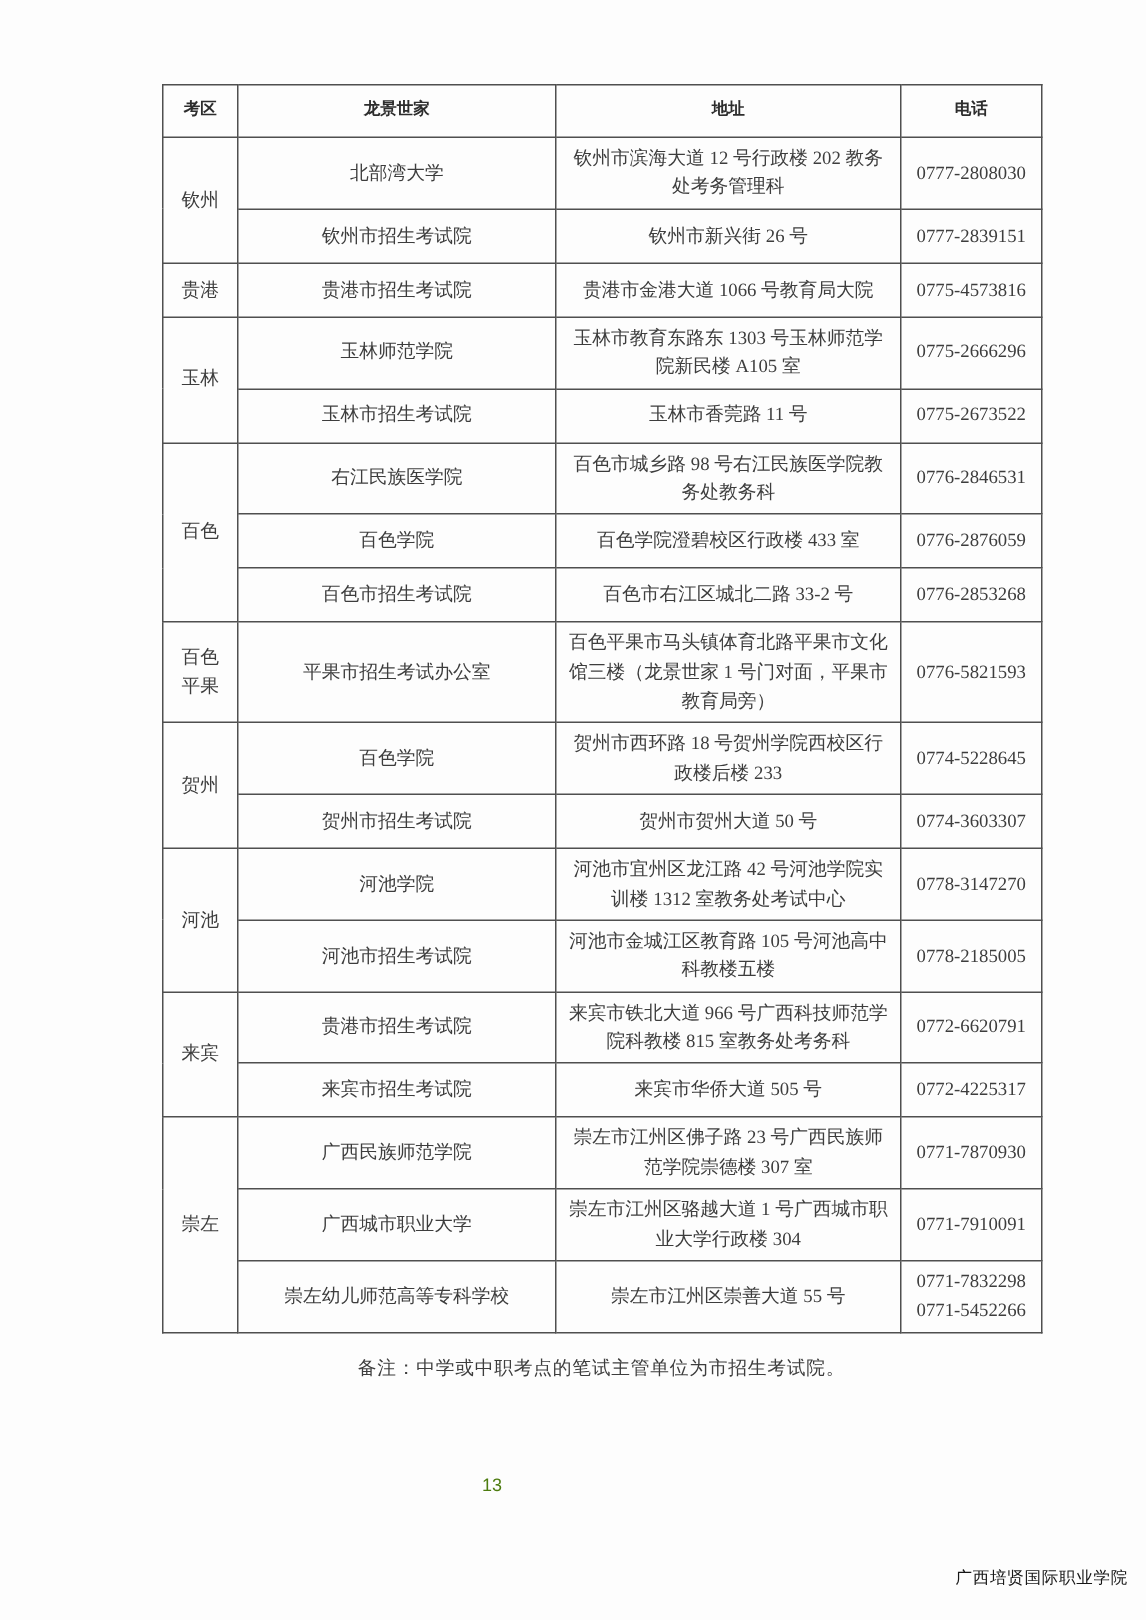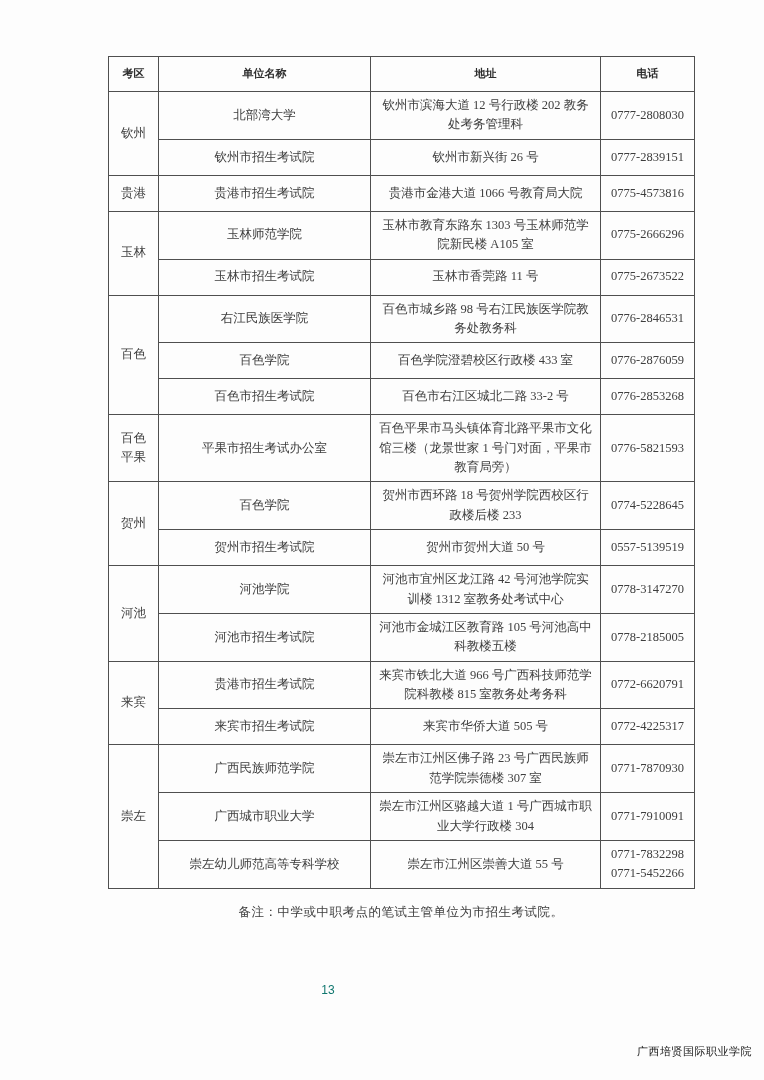--- a/index.html
+++ b/index.html
@@ -51,21 +51,21 @@
     color:#3d3d3d;
     letter-spacing:0.5px;
   }
   .page-number {
     position:absolute;
     top:983px; left:0;
     width:656px;
     text-align:center;
     font-family:"Liberation Sans","DejaVu Sans",sans-serif;
     font-size:12px;
-    color:#0f766e;
+    color:#4d7c0f;
   }
   .brand-footer {
     position:absolute;
     top:1044px; right:12px;
     font-family:"Liberation Sans","DejaVu Sans",sans-serif;
     font-size:11px;
     color:#161616;
     letter-spacing:0.5px;
   }
 </style>
@@ -76,21 +76,21 @@
   <table class="exam-table">
     <colgroup>
       <col class="c-district">
         <col class="c-unit">
         <col class="c-address">
         <col class="c-phone">
     </colgroup>
     <thead>
       <tr>
         <th>考区</th>
-        <th>单位名称</th>
+        <th>龙景世家</th>
         <th>地址</th>
         <th>电话</th>
       </tr>
     </thead>
     <tbody>
         <tr>
           <td class="district" rowspan="2">钦州</td>
           <td class="unit">北部湾大学</td>
           <td class="address">钦州市滨海大道 12 号行政楼 202 教务处考务管理科</td>
           <td class="phone">0777-2808030</td>
@@ -142,21 +142,21 @@
         </tr>
         <tr>
           <td class="district" rowspan="2">贺州</td>
           <td class="unit">百色学院</td>
           <td class="address">贺州市西环路 18 号贺州学院西校区行政楼后楼 233</td>
           <td class="phone">0774-5228645</td>
         </tr>
         <tr>
           <td class="unit">贺州市招生考试院</td>
           <td class="address">贺州市贺州大道 50 号</td>
-          <td class="phone">0557-5139519</td>
+          <td class="phone">0774-3603307</td>
         </tr>
         <tr>
           <td class="district" rowspan="2">河池</td>
           <td class="unit">河池学院</td>
           <td class="address">河池市宜州区龙江路 42 号河池学院实训楼 1312 室教务处考试中心</td>
           <td class="phone">0778-3147270</td>
         </tr>
         <tr>
           <td class="unit">河池市招生考试院</td>
           <td class="address">河池市金城江区教育路 105 号河池高中科教楼五楼</td>

